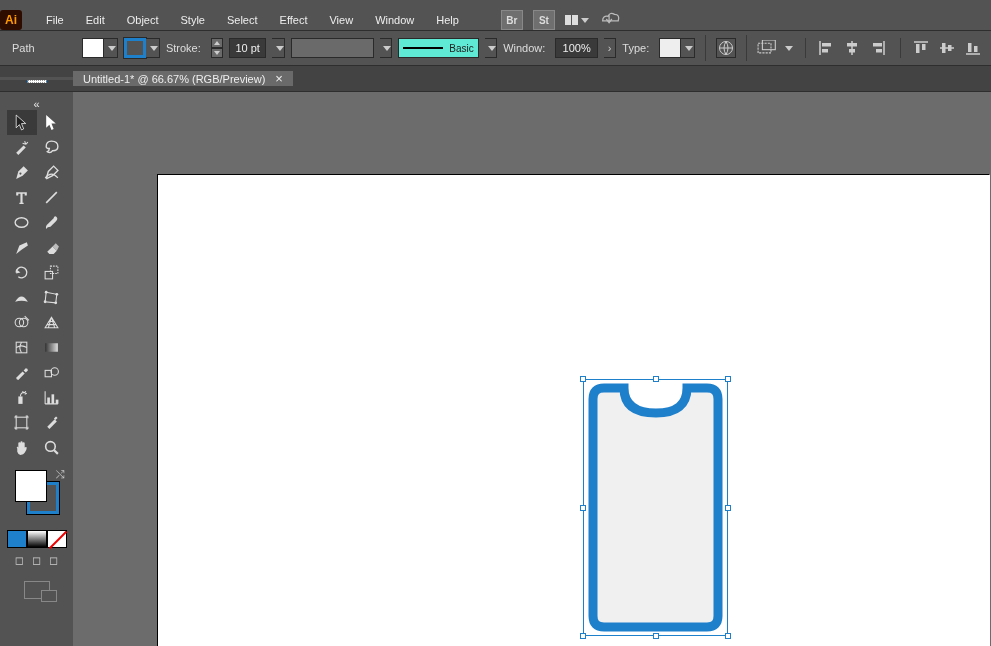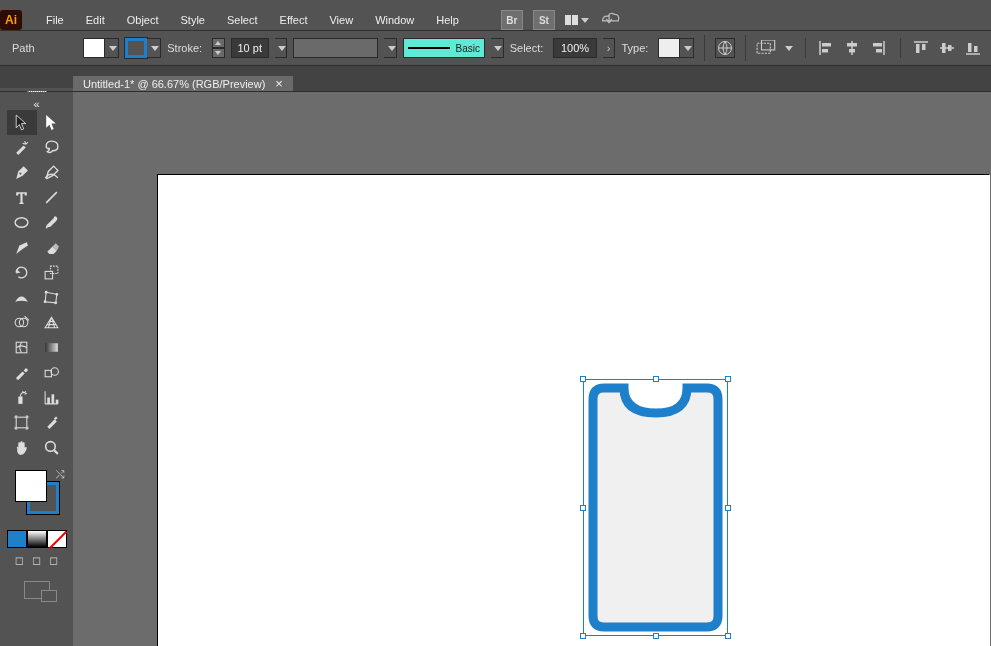--- a/index.html
+++ b/index.html
@@ -105,21 +105,21 @@
   .align-btn { width:20px;height:20px; display:flex;align-items:center;justify-content:center;}
   .align-btn svg{width:16px;height:16px;}
   .vsep { width:1px; height:26px; background:#3a3a3a; margin:0 4px;}
   .iso-btn{width:22px;height:20px;display:flex;align-items:center;justify-content:center;}
 
   
   .tabrow {
     height: 26px;
     background: #434343;
     display: flex;
-    align-items: flex-end;
+    align-items: center;
     border-bottom: 1px solid #2e2e2e;
   }
   .tab-gutter{
     width:73px; background:#535353;
     display:flex;align-items:flex-start;justify-content:center;
     padding-top:3px;
   }
   .tab-gutter .handle{width:20px;height:3px;border-top:1px dotted #999;border-bottom:1px dotted #999;}
   .doc-tab{
     background:#6a6a6a;
@@ -273,21 +273,21 @@
     </div>
 
   <div class="brush-field">
     <div class="brush-line"></div>
     <span>Basic</span>
   </div>
   <div class="dd-arrow">
       <span class="chev"></span>
     </div>
 
-  <div class="ctrl-label">Select:</div>
+  <div class="ctrl-label">Window:</div>
   <div class="num-field" style="width:48px">100%</div>
   <div class="dd-arrow">
       <span style="color:#ccc">›</span>
     </div>
 
   <div class="ctrl-label">Type:</div>
   <div class="swatch-wrap">
     <div class="style-sw"></div>
     <div class="dd-arrow">
         <span class="chev"></span>

